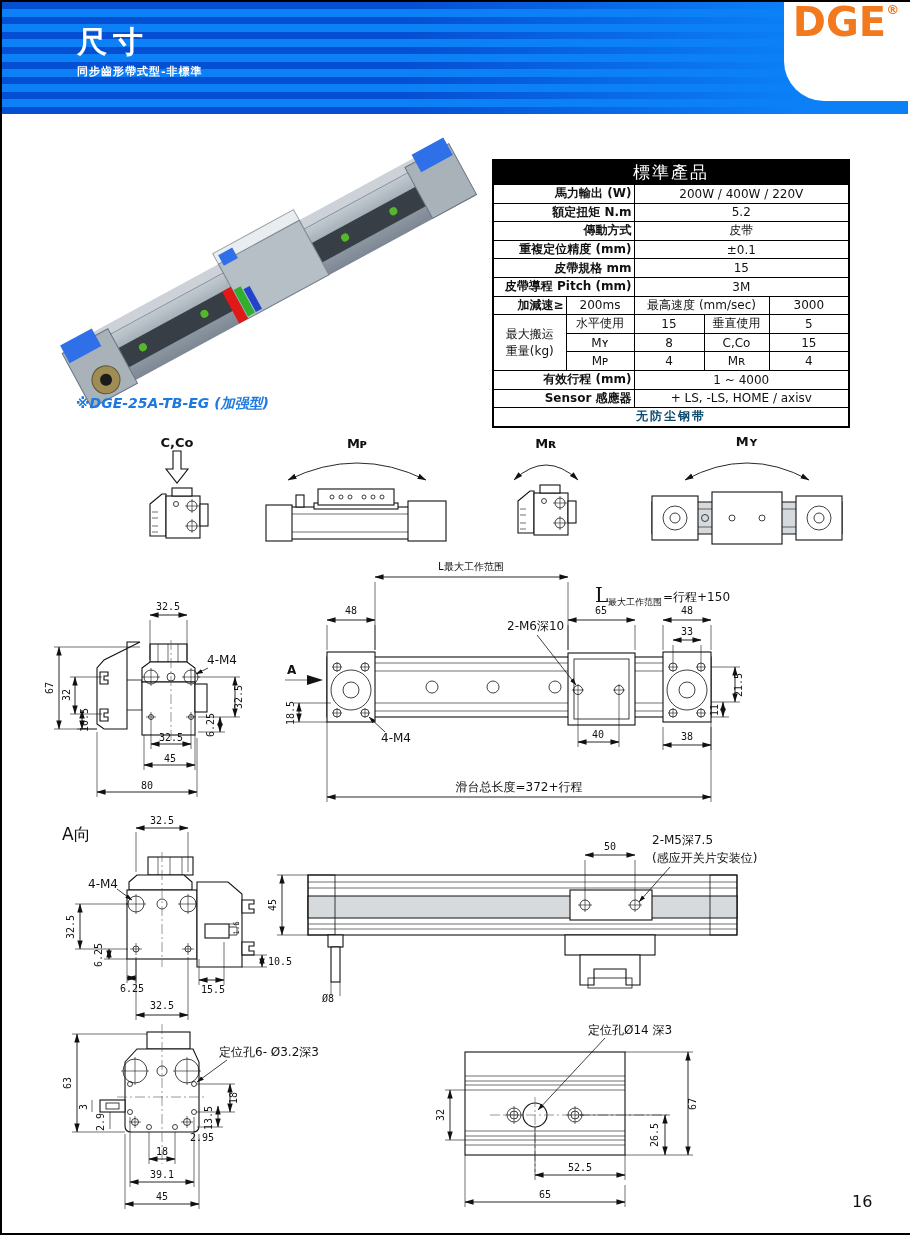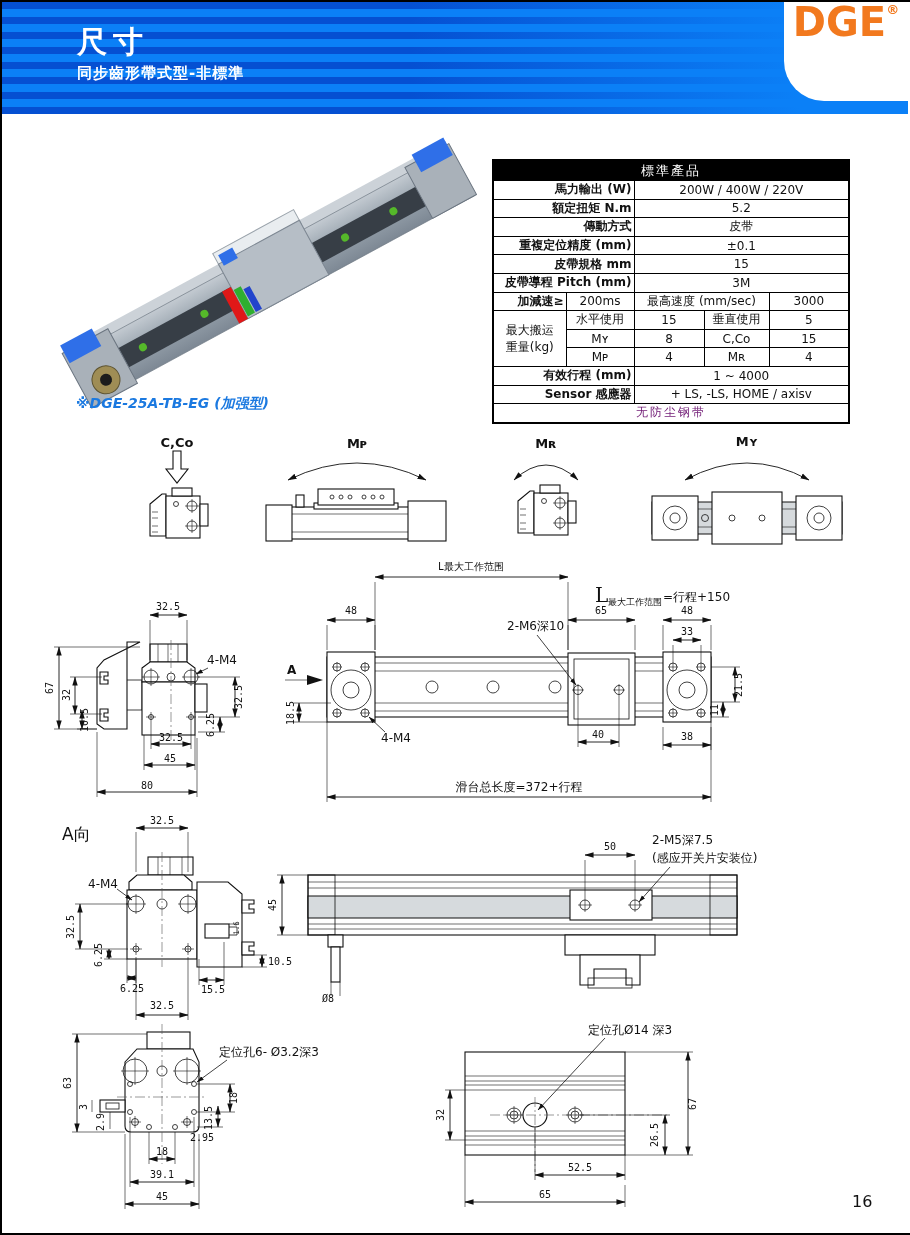--- a/index.html
+++ b/index.html
@@ -4,35 +4,35 @@
 <style>
   html,body{margin:0;padding:0;background:#888;}
   .page{position:relative;width:906px;height:1231px;border:2px solid #000;background:#fff;
         font-family:"DejaVu Sans",sans-serif;overflow:hidden;padding-left:43px;}
   
   .hdr{position:absolute;left:0;top:0;width:906px;height:112px;
        background:
          linear-gradient(90deg, rgba(11,128,247,0) 45%, #0b80f7 88%),
          repeating-linear-gradient(180deg,#0550d2 0 7px,#0b80f7 7px 15px);}
   .hdr-title{position:absolute;left:75px;top:20px;color:#fff;font-size:30px;font-weight:bold;letter-spacing:6px;}
-  .hdr-sub{position:absolute;left:75px;top:62px;color:#fff;font-size:15px;font-weight:bold;letter-spacing:1px;}
+  .hdr-sub{position:absolute;left:75px;top:62px;color:#fff;font-size:11px;font-weight:bold;letter-spacing:1px;}
   .logo-box{position:absolute;right:0;top:0;width:124px;height:99px;background:#fff;
             border-bottom-left-radius:40px;display:flex;align-items:flex-start;justify-content:center;}
   .logo{color:#f2791e;font-size:40px;font-weight:bold;letter-spacing:0px;line-height:1;}
   .logo sup{font-size:13px;vertical-align:22px;}
   
   .caption{position:absolute;left:74px;top:393px;color:#1b79e0;font-size:14px;font-weight:bold;font-style:italic;}
   
   table.spec{position:absolute;left:490px;top:157px;width:356px;border-collapse:collapse;
              table-layout:fixed;font-size:12px;color:#111;}
   table.spec td{border:1px solid #000;height:17.6px;text-align:center;padding:0 2px;overflow:hidden;white-space:nowrap;}
   table.spec{border:2px solid #000;}
   table.spec td.l{text-align:right;padding-left:6px;font-weight:bold;}
-  tr.thead td{background:#000;color:#fff;font-size:13px;letter-spacing:2px;height:19px;}
-  td.red{color:#701a75;font-weight:normal;letter-spacing:2px;}
+  tr.thead td{background:#000;color:#fff;font-size:17px;letter-spacing:2px;height:19px;}
+  td.red{color:#0c4a6e;font-weight:bold;letter-spacing:2px;}
   
   svg{position:absolute;overflow:visible;}
   .ol{stroke:#111;stroke-width:1.1;fill:#fff;}
   .og{stroke:#111;stroke-width:1;fill:#d6dadd;}
   .ol2{stroke:#111;stroke-width:0.8;fill:none;}
   .el{stroke:#111;stroke-width:0.6;fill:none;}
   .dl{stroke:#111;stroke-width:0.9;fill:none;marker-start:url(#ar);marker-end:url(#ar);}
   .ld{stroke:#111;stroke-width:0.8;fill:none;marker-end:url(#ar2);}
   .cl{stroke:#555;stroke-width:0.6;stroke-dasharray:10 3 2 3;fill:none;}
   text.d{font:10px "DejaVu Sans Mono",monospace;fill:#111;}

